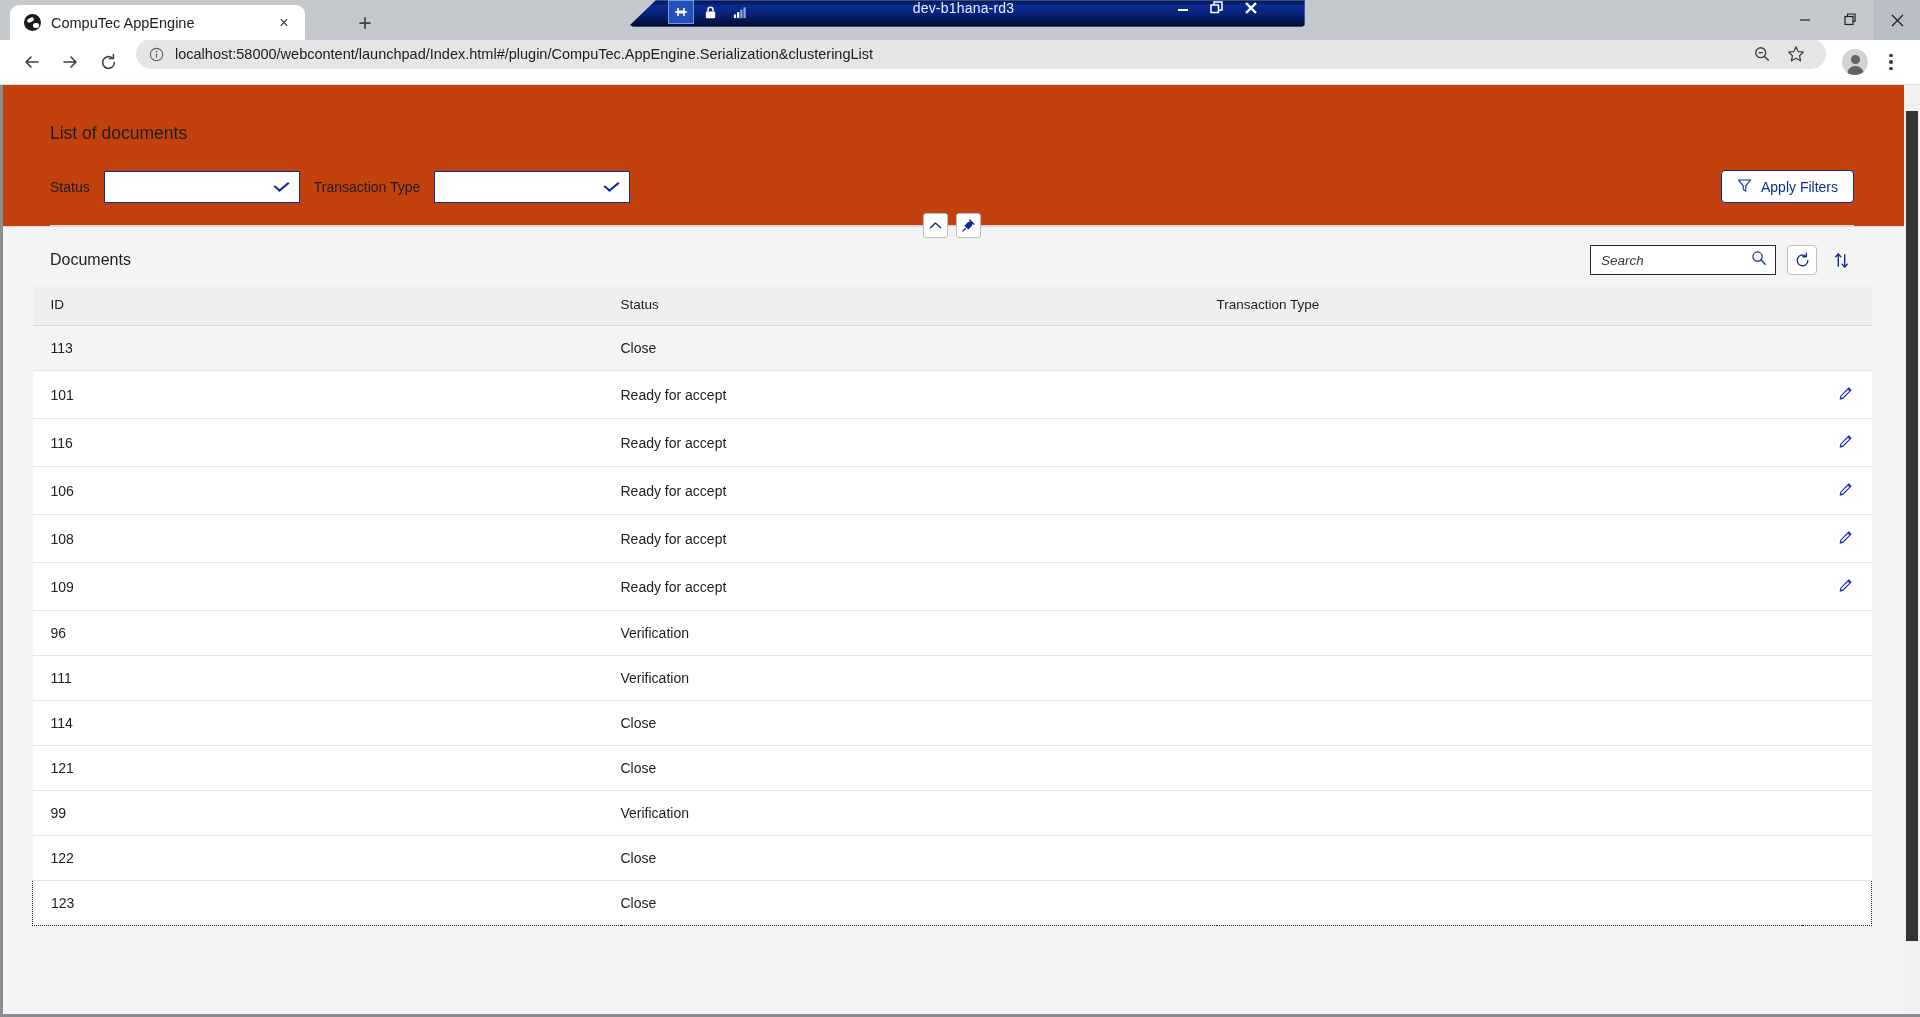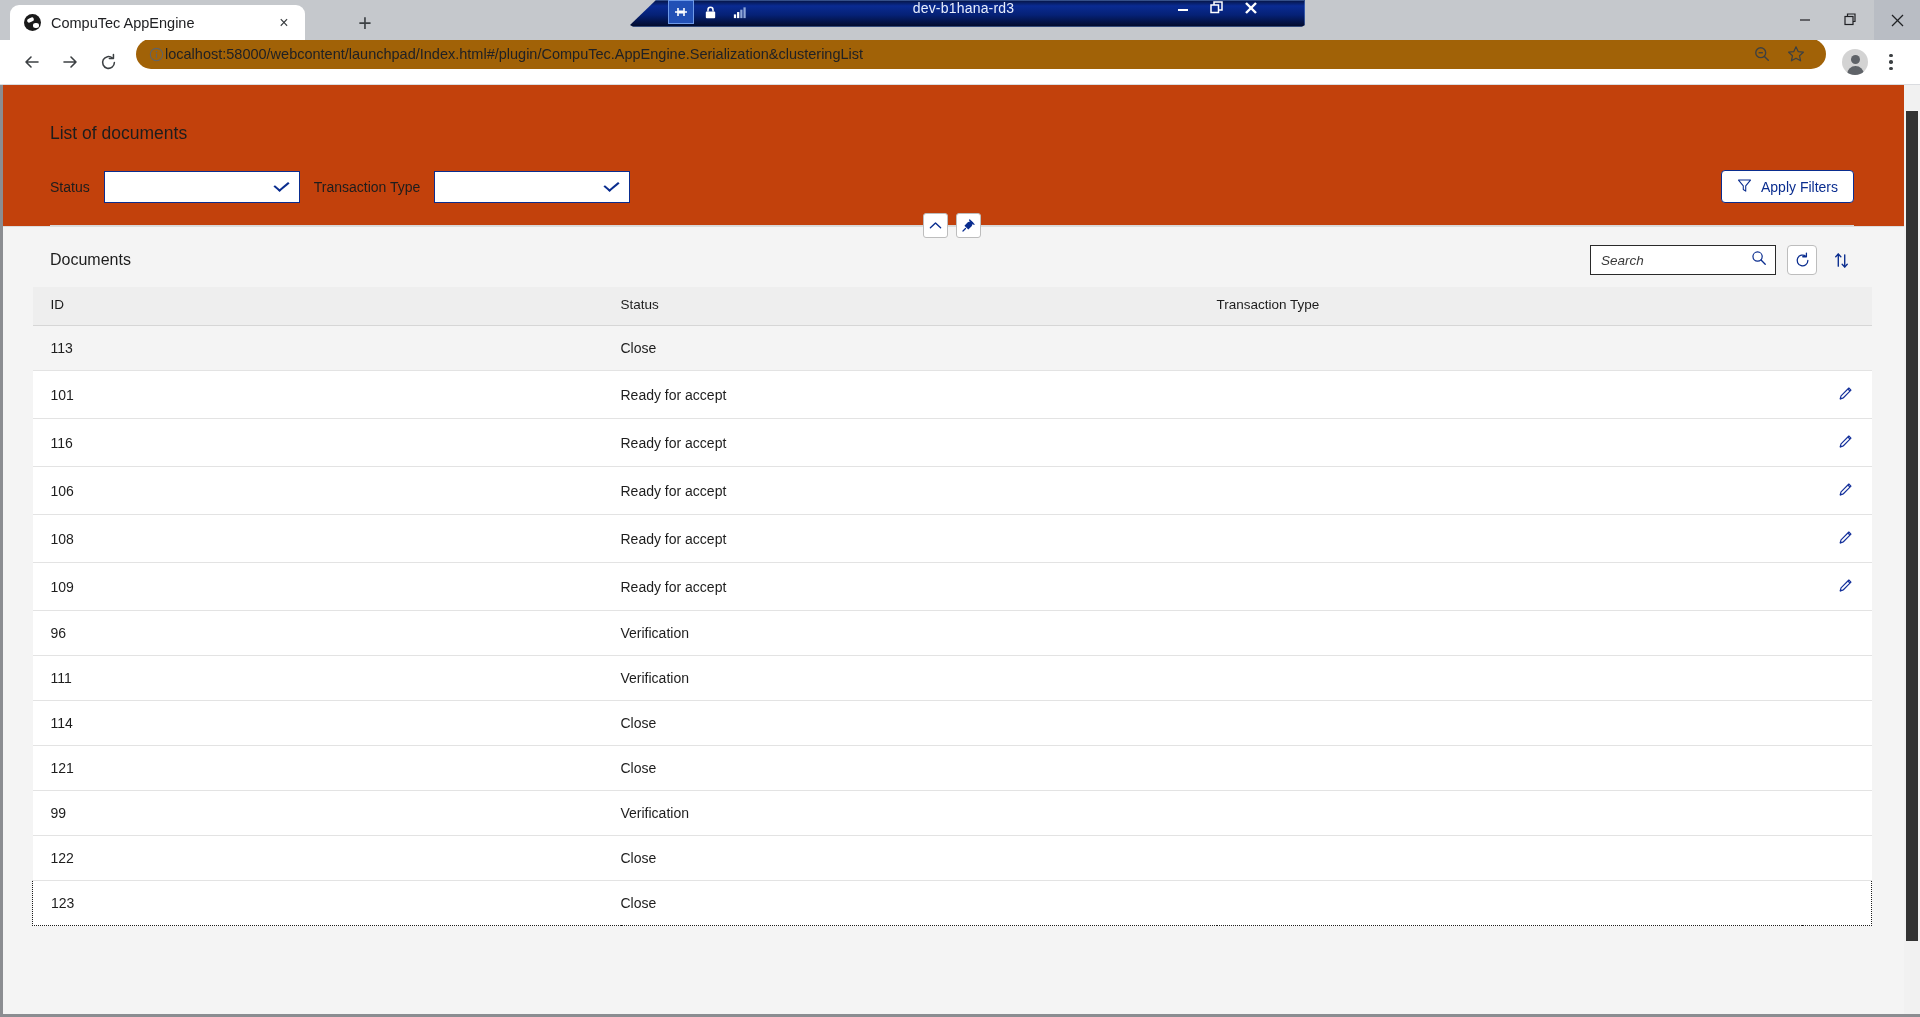--- a/index.html
+++ b/index.html
@@ -110,24 +110,24 @@
     border-bottom: 1px solid #dadce0;
   }
   .nav-btn {
     width: 36px; height: 36px; flex: 0 0 36px;
     display: flex; align-items: center; justify-content: center;
     border-radius: 50%;
     color: #3c4043;
   }
   .omnibox {
     flex: 1; height: 30px; margin: 0 8px 16px 8px;
-    background: #a16207;
+    background: #e5e5e5;
     border-radius: 16px;
     display: flex; align-items: center;
-    padding: 0 14px 0 12px; 
+    padding: 0 14px 0 12px; gap: 10px;
     min-width: 0;
   }
   .omni-info {
     width: 17px; height: 17px; flex: 0 0 17px;
     display: flex; align-items: center; justify-content: center;
     color: #5f6368;
   }
   .omni-url {
     font-size: 14.5px; color: #202124;
     white-space: nowrap; overflow: hidden; text-overflow: ellipsis;

